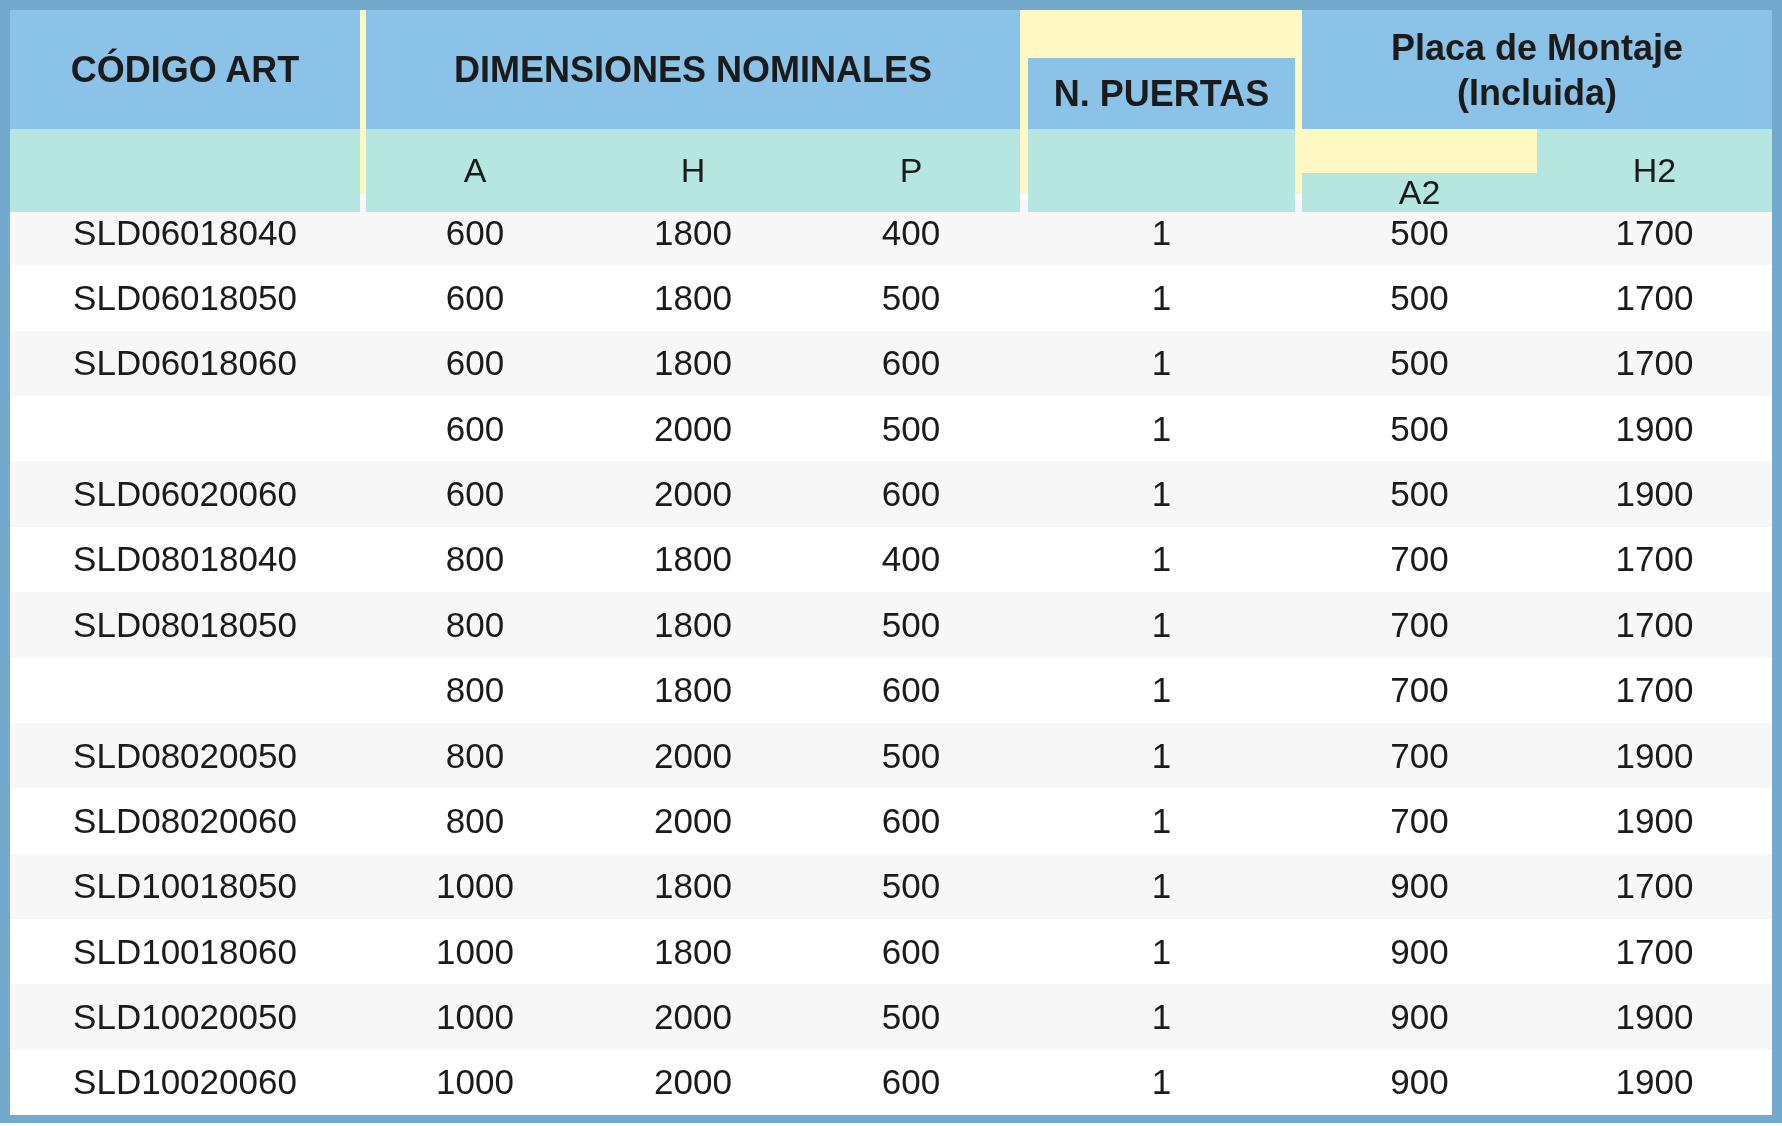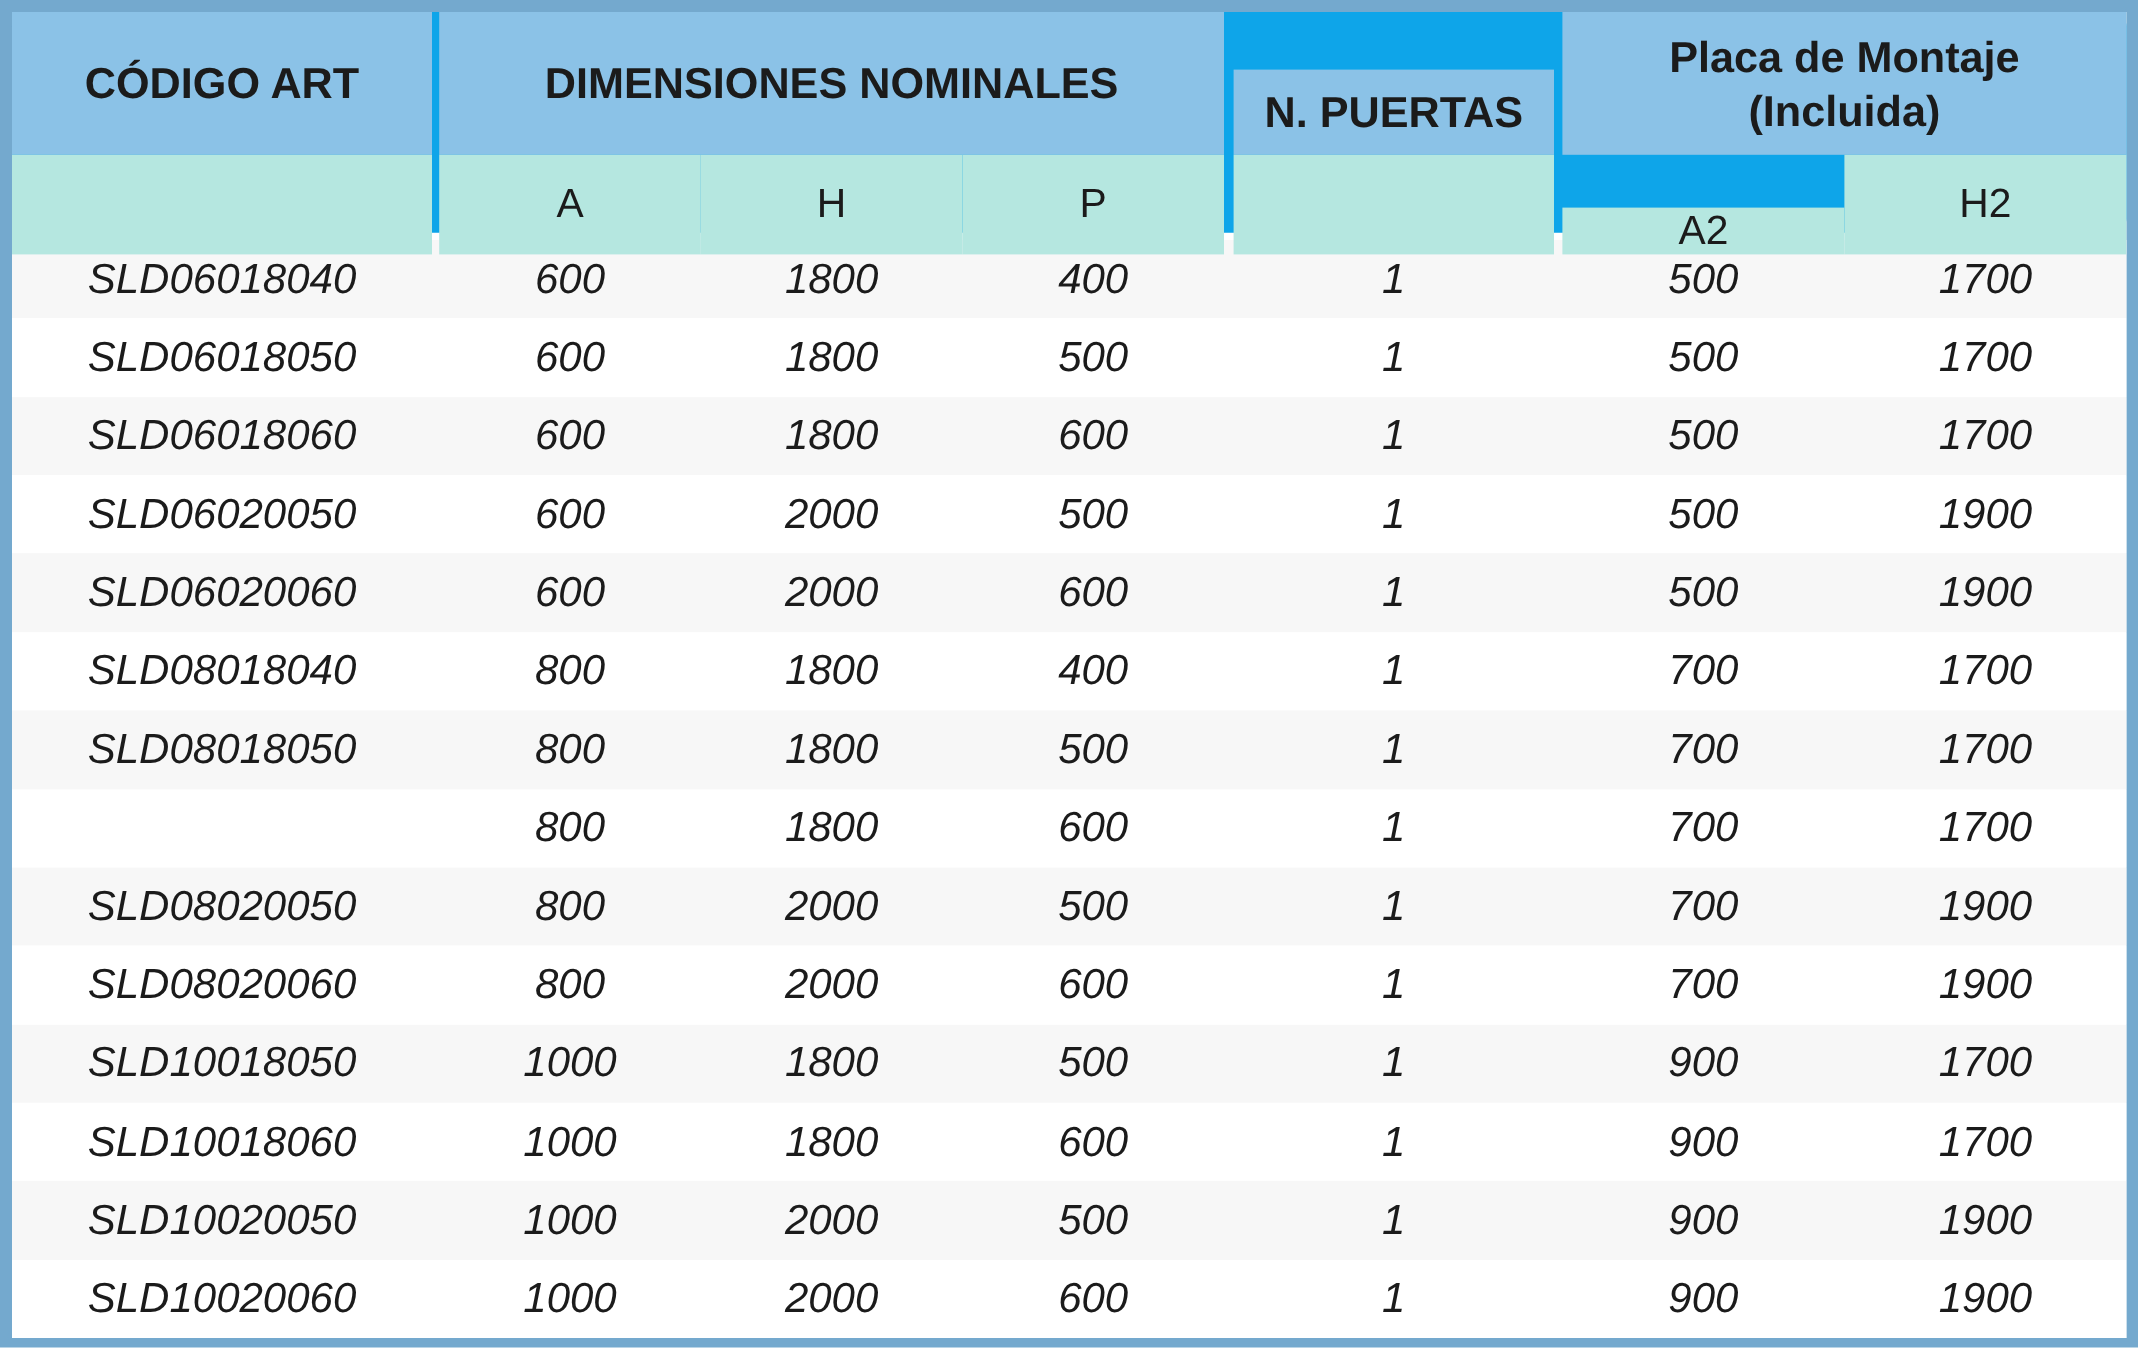--- a/index.html
+++ b/index.html
@@ -22,21 +22,21 @@
     width:1782px;height:1123px;
     border:10px solid var(--frame-border);
     border-bottom-width:8px;
     background:#ffffff;
   }
   
   .grid-cols{
     display:grid;
     grid-template-columns:350px 6px 218px 218px 218px 8px 267px 7px 235px 235px;
   }
-  .header-area{background:#0ea5e9;border-radius:12px;}
+  .header-area{background:#fef9c3;border-radius:12px;}
   .hrow1{height:119px;}
   .hrow2{height:65px;}
   .hcell{
     background:var(--header-bg);
     display:flex;align-items:center;justify-content:center;
     text-align:center;
     font-weight:700;font-size:36px;line-height:1.25;
   }
   .hc-codigo{grid-column:1;}
   .hc-dim{grid-column:3 / 6;}
@@ -52,21 +52,20 @@
   .sc-a{grid-column:3;}
   .sc-h{grid-column:4;}
   .sc-p{grid-column:5;}
   .sc-2{grid-column:7;}
   .sc-a2{grid-column:9;margin-top:44px;}
   .sc-h2{grid-column:10;}
   .tbody{margin-top:6px;}
   .trow{
     height:65.36px;
     background:var(--row-bg);
-    font-style:italic;
   }
   .trow:nth-child(odd){background:var(--row-stripe-bg);}
   .tcell{
     display:flex;align-items:center;justify-content:center;
     font-size:35px;font-weight:400;
   }
   .td-codigo{grid-column:1;}
   .td-a{grid-column:3;}
   .td-h{grid-column:4;}
   .td-p{grid-column:5;text-align:right;}
@@ -123,21 +122,20 @@
       <div class="tcell td-codigo">SLD06018060</div>
       <div class="tcell td-a">600</div>
       <div class="tcell td-h">1800</div>
       <div class="tcell td-p">600</div>
       <div class="tcell td-puertas">1</div>
       <div class="tcell td-a2">500</div>
       <div class="tcell td-h2">1700</div>
     </div>
 
     <div class="grid-cols trow">
-      <div class="tcell td-codigo">SLD06020050</div>
       <div class="tcell td-a">600</div>
       <div class="tcell td-h">2000</div>
       <div class="tcell td-p">500</div>
       <div class="tcell td-puertas">1</div>
       <div class="tcell td-a2">500</div>
       <div class="tcell td-h2">1900</div>
     </div>
 
     <div class="grid-cols trow">
       <div class="tcell td-codigo">SLD06020060</div>

